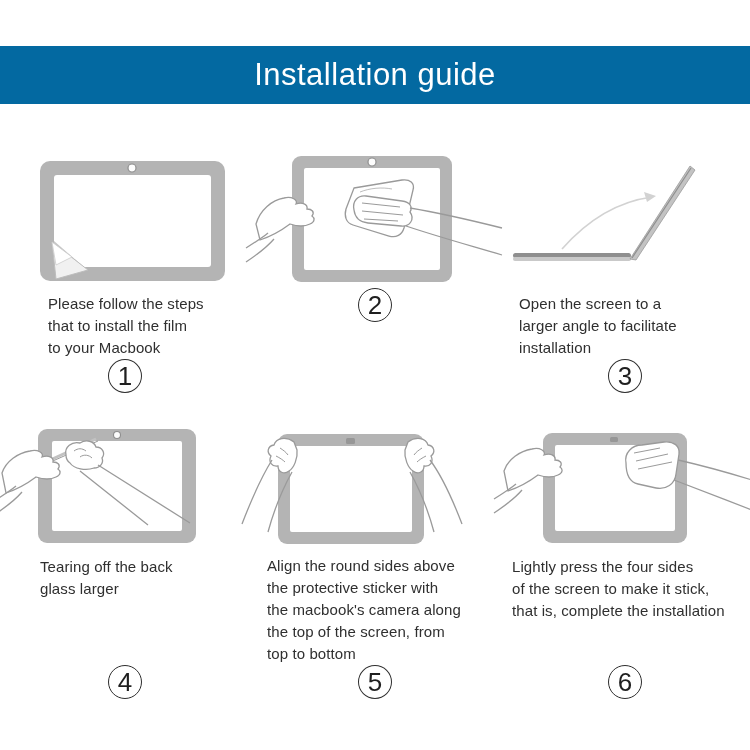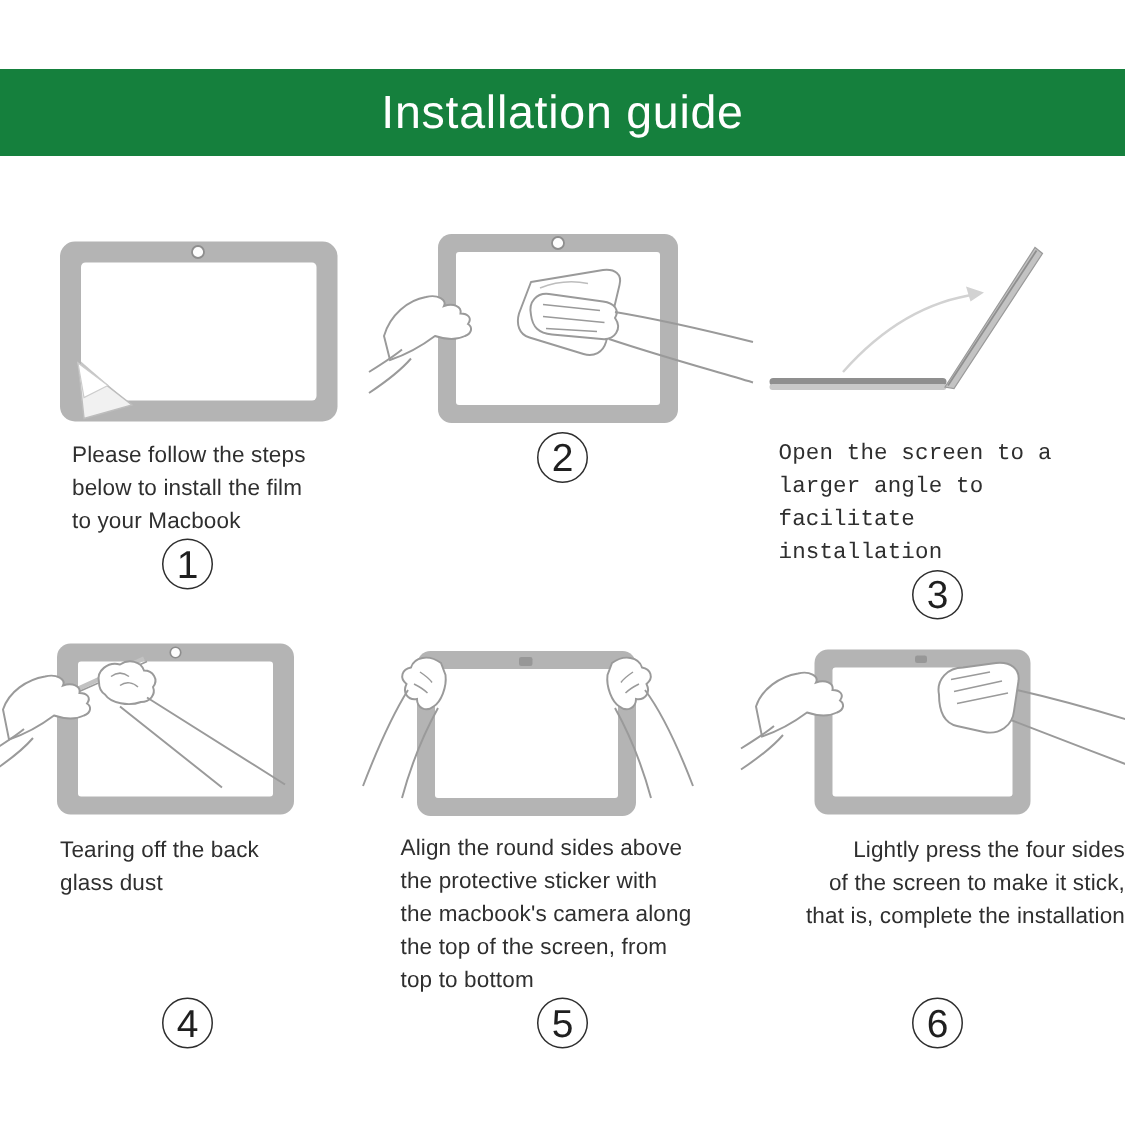--- a/index.html
+++ b/index.html
@@ -2,21 +2,21 @@
 <html><head>
 <meta charset="utf-8">
 <style>
   html,body{margin:0;padding:0;}
   body{
     width:750px;height:750px;background:#ffffff;
     font-family:"Liberation Sans",sans-serif;
     overflow:hidden;position:relative;
   }
   .header{
-    margin-top:46px;height:58px;background:#15803d;
+    margin-top:46px;height:58px;background:#0369a1;
     display:flex;align-items:center;justify-content:center;
   }
   .header h1{
     margin:0;color:#ffffff;font-size:31px;font-weight:400;letter-spacing:.5px;
   }
   .grid{
     display:grid;grid-template-columns:250px 250px 250px;margin-top:42px;
   }
   .step{display:flex;flex-direction:column;overflow:visible;}
   .row1{height:252px;}
@@ -25,24 +25,24 @@
   .row1 .illus{height:142px;}
   .row2 .illus{height:152px;}
   .illus svg{overflow:visible;display:block;}
   .caption{
     margin:6px 0 0 0;flex:1;
     font-size:15px;line-height:22px;color:#2f2f2f;
     white-space:pre-line;letter-spacing:.1px;
   }
   .s1 .caption{padding-left:48px;}
   .s2 .caption{padding-left:33px;}
-  .s3 .caption{padding-left:19px;font-family:Liberation Mono, monospace;}
+  .s3 .caption{padding-left:19px;}
   .s4 .caption{padding-left:40px;}
   .s5 .caption{padding-left:17px;}
-  .s6 .caption{padding-left:12px;text-align:right;}
+  .s6 .caption{padding-left:12px;}
   .num{
     align-self:center;margin-bottom:5px;
     width:34px;height:34px;border:1.5px solid #2e2e2e;border-radius:50%;
     display:flex;align-items:center;justify-content:center;
     font-size:26px;color:#1f1f1f;box-sizing:border-box;
   }
 </style>
 </head>
 <body>
 
@@ -59,21 +59,21 @@
         <svg width="250" height="140" viewBox="0 0 250 140">
           <rect x="40" y="14" width="185" height="120" rx="10" fill="#b4b4b4"></rect>
           <rect x="54" y="28" width="157" height="92" rx="3" fill="#ffffff"></rect>
           <circle cx="132" cy="21" r="4" fill="#fdfdfd" stroke="#8e8e8e" stroke-width="1.2"></circle>
           <polygon points="54,94 84,120 54,120" fill="#c6c6c6"></polygon>
           <polygon points="52,95 88,123 56,132" fill="#f1f1f1" stroke="#bdbdbd" stroke-width="1"></polygon>
           <polygon points="52,95 72,110 56,118" fill="#ffffff" stroke="#cccccc" stroke-width="0.8"></polygon>
         </svg>
       </div>
       <p class="caption">Please follow the steps
-below to install the film
+that to install the film
 to your Macbook</p>
       <div class="num">
           <span>1</span>
         </div>
     </div>
 
     <div class="step row1 s2">
       <div class="illus">
         <svg width="250" height="140" viewBox="0 0 250 140">
           <rect x="42" y="8" width="160" height="126" rx="9" fill="#b4b4b4"></rect>
@@ -132,21 +132,21 @@
           <path d="M66,40 C64,32 72,26 80,28 C86,24 94,26 96,32 C102,32 106,38 102,43 C104,48 100,53 94,53 C86,56 74,54 70,48 C67,46 66,43 66,40 Z" fill="#ffffff" stroke="#9a9a9a" stroke-width="1.3"></path>
           <path d="M74,36 C78,33 82,33 86,36 M80,42 C84,39 89,40 92,43" fill="none" stroke="#9a9a9a" stroke-width="1"></path>
 
           <path d="M98,50 L190,108 M80,56 L148,110" fill="none" stroke="#9a9a9a" stroke-width="1.3"></path>
 
           <path d="M2,58 C6,46 18,38 30,36 C38,34 44,38 42,42 C48,40 54,42 53,47 C58,47 61,50 58,54 C61,56 61,60 56,62 C50,65 42,64 36,62 C28,68 18,74 6,78 Z" fill="#ffffff" stroke="#9a9a9a" stroke-width="1.3"></path>
           <path d="M-6,86 C2,81 10,76 16,71 M-6,100 C6,92 16,84 22,77" fill="none" stroke="#9a9a9a" stroke-width="1.3"></path>
         </svg>
       </div>
       <p class="caption">Tearing off the back
-glass dust</p>
+glass larger</p>
       <div class="num">
           <span>4</span>
         </div>
     </div>
 
     <div class="step row2 s5">
       <div class="illus">
         <svg width="250" height="135" viewBox="0 0 250 135">
           <rect x="28" y="20" width="146" height="110" rx="9" fill="#b4b4b4"></rect>
           <rect x="40" y="32" width="122" height="86" rx="2" fill="#ffffff"></rect>

